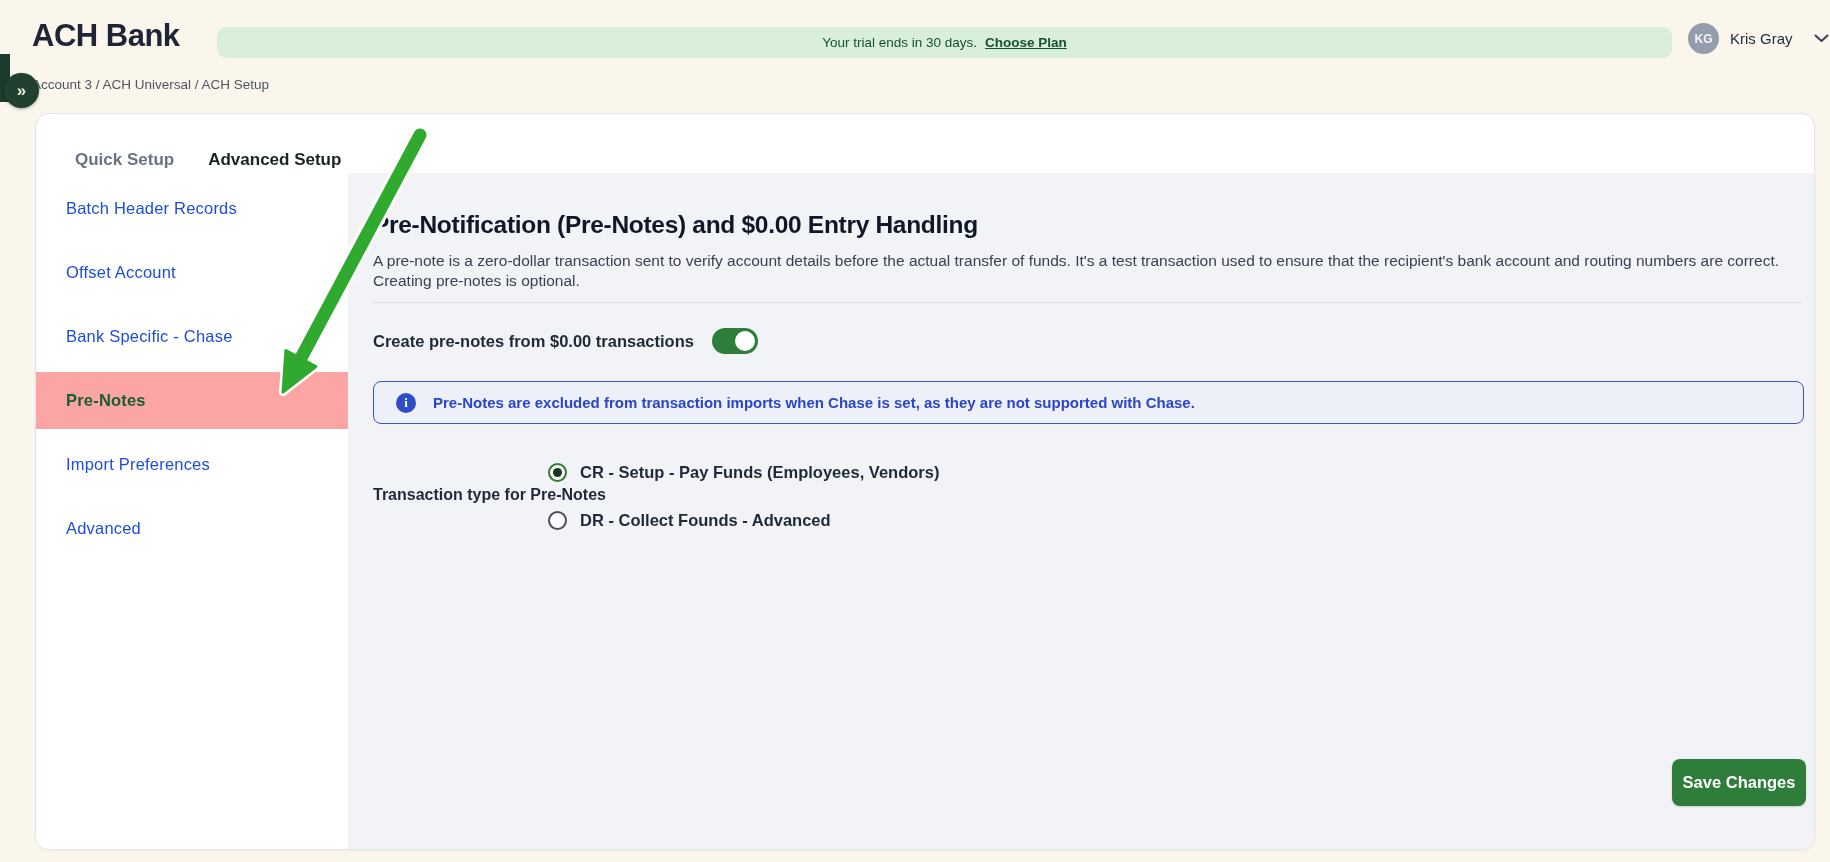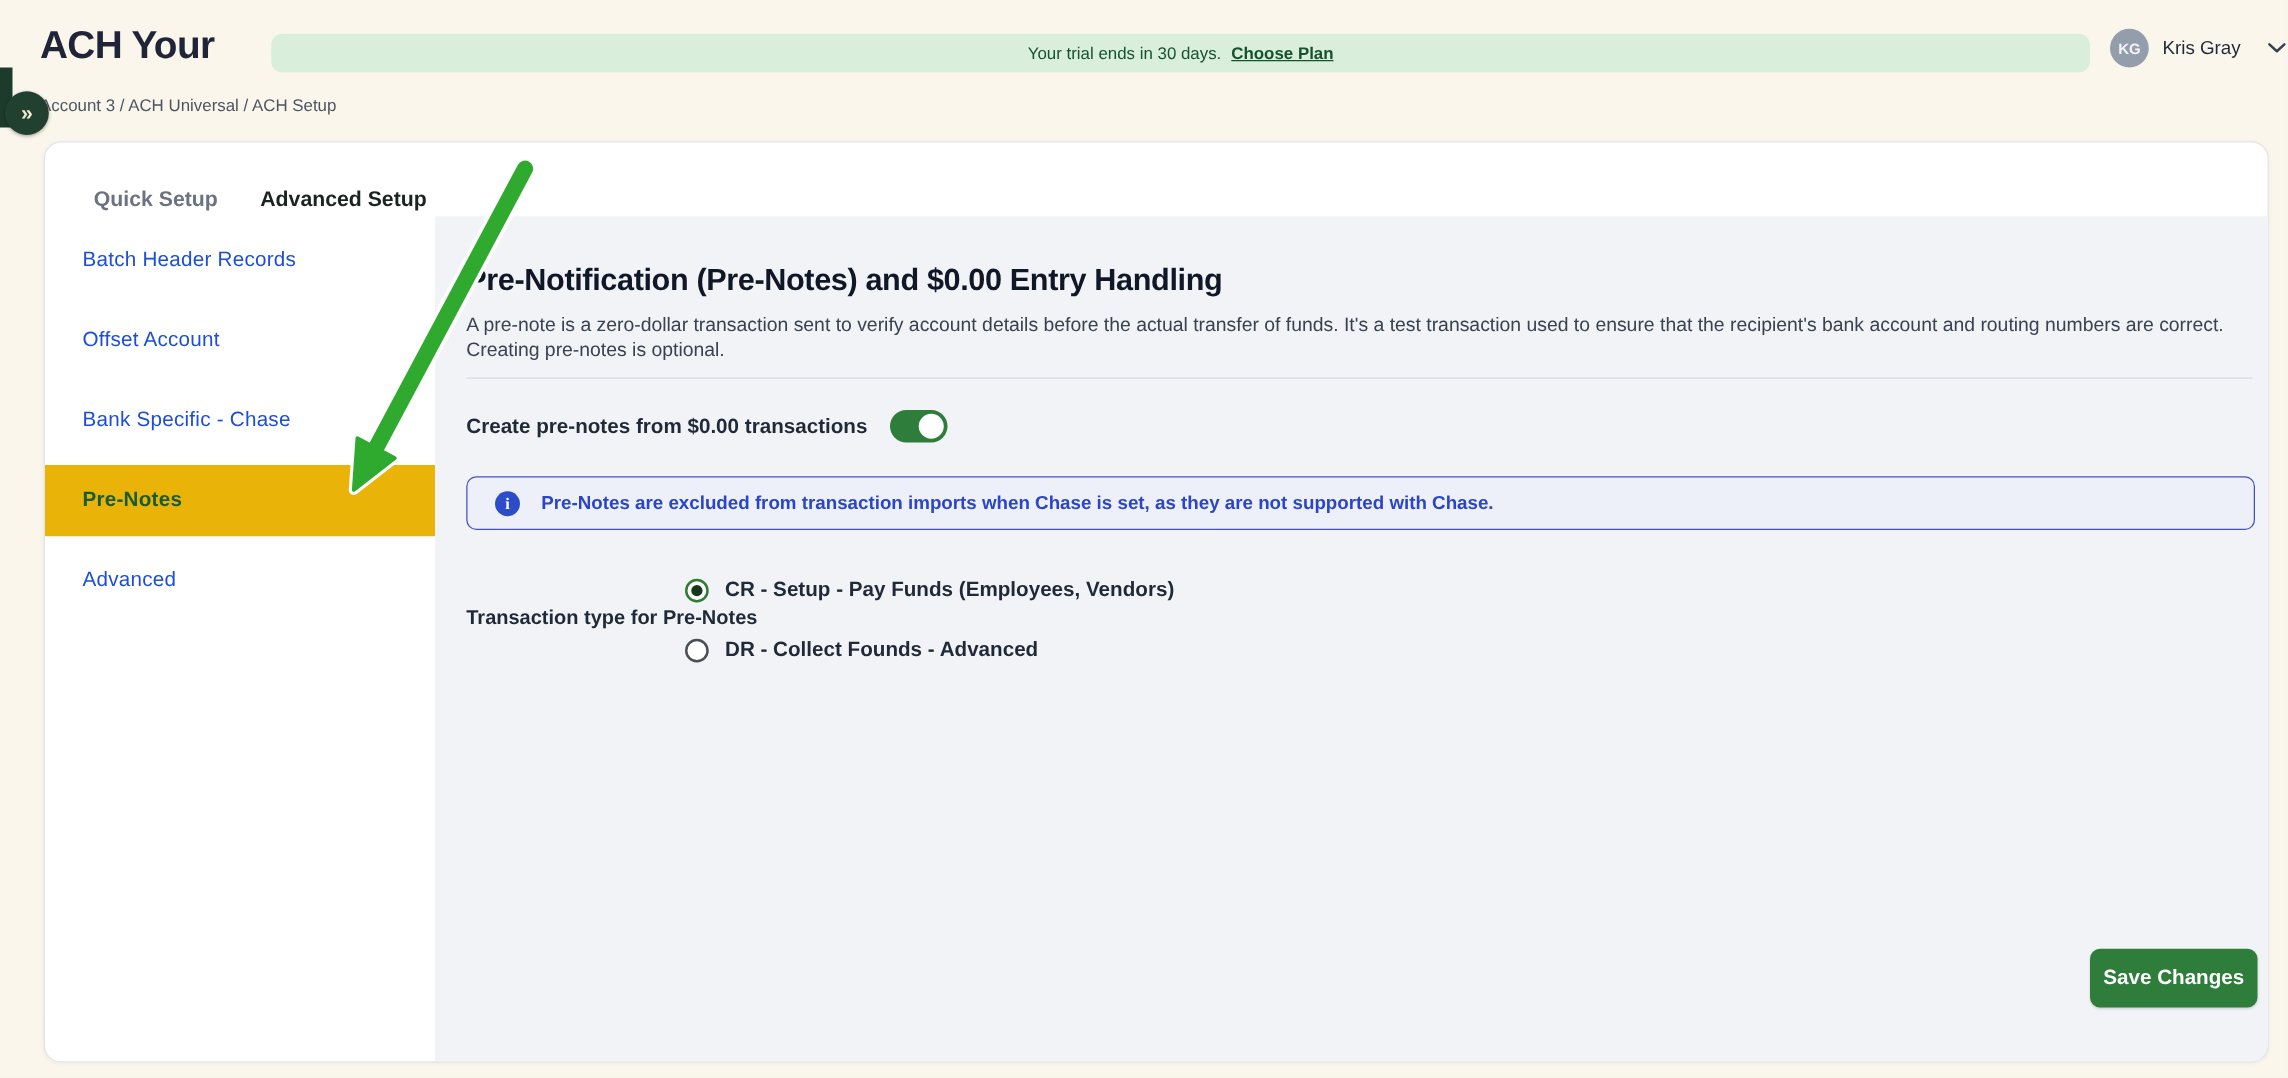--- a/index.html
+++ b/index.html
@@ -33,21 +33,21 @@
     display:flex; align-items:stretch; padding-left:22px; }
   .tab { display:flex; align-items:center; padding:0 17px; font-size:17px; font-weight:bold;
     color:#6b7280; cursor:pointer; position:relative; }
   .tab.active { color:#1a2420; }
   .tab.active::after { content:""; position:absolute; left:0; right:0; bottom:0; height:3px; background:#1b4d3e; }
 
   
   .side-nav { position:absolute; left:0; top:59px; width:312px; bottom:0; background:#fff; padding-top:7px; }
   .side-item { height:57px; display:flex; align-items:center; padding-left:30px; margin-bottom:7px;
     font-size:16.5px; color:#1d4ed8; cursor:pointer; letter-spacing:.2px; }
-  .side-item.active { background:#eab308; color:#1a5c32; font-weight:bold; }
+  .side-item.active { background:#fca5a5; color:#1a5c32; font-weight:bold; }
 
   
   .main { position:absolute; left:312px; top:59px; right:0; bottom:0; background:#f1f3f7; }
   .content-heading { position:absolute; left:25px; top:38px; font-size:24.5px; font-weight:bold;
     color:#101828; letter-spacing:-0.3px; }
   .content-desc { position:absolute; left:25px; top:78px; width:1422px; font-size:15.5px;
     line-height:19.5px; color:#3a4150; }
   .divider { position:absolute; left:25px; right:12px; top:129px; height:1px; background:#d9dde5; }
 
   .toggle-row { position:absolute; left:25px; top:155px; display:flex; align-items:center; gap:18px; }
@@ -79,21 +79,21 @@
     font-family:"Liberation Sans", sans-serif; box-shadow:0 1px 2px rgba(0,0,0,.15); }
 
   .arrow-overlay { position:absolute; left:0; top:0; width:1830px; height:862px;
     pointer-events:none; z-index:50; }
 </style>
 </head>
 <body>
 
 <div id="stage">
 
-  <div class="page-title">ACH Your</div>
+  <div class="page-title">ACH Bank</div>
 
   <div class="trial-banner">
     <span>Your trial ends in 30 days.</span>
     <span class="trial-link">Choose Plan</span>
   </div>
 
   <div class="user-chip">
     <div class="avatar">KG</div>
     <div class="user-name">Kris Gray</div>
     <div class="user-caret">
@@ -115,20 +115,21 @@
     <div class="tabbar">
       <div class="tab">Quick Setup</div>
       <div class="tab active">Advanced Setup</div>
     </div>
 
     <div class="side-nav">
       <div class="side-item">Batch Header Records</div>
       <div class="side-item">Offset Account</div>
       <div class="side-item">Bank Specific - Chase</div>
       <div class="side-item active">Pre-Notes</div>
+      <div class="side-item">Import Preferences</div>
       <div class="side-item">Advanced</div>
     </div>
 
     <div class="main">
       <div class="content-heading">Pre-Notification (Pre-Notes) and $0.00 Entry Handling</div>
       <div class="content-desc">A pre-note is a zero-dollar transaction sent to verify account details before the actual transfer of funds. It's a test transaction used to ensure that the recipient's bank account and routing numbers are correct. Creating pre-notes is optional.</div>
       <div class="divider"></div>
 
       <div class="toggle-row">
         <span class="toggle-label">Create pre-notes from $0.00 transactions</span>

